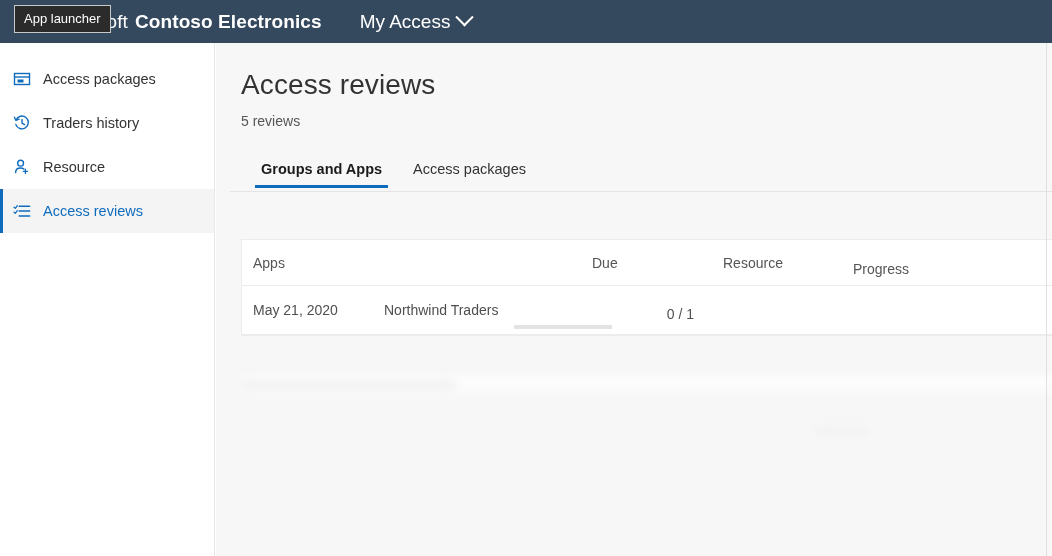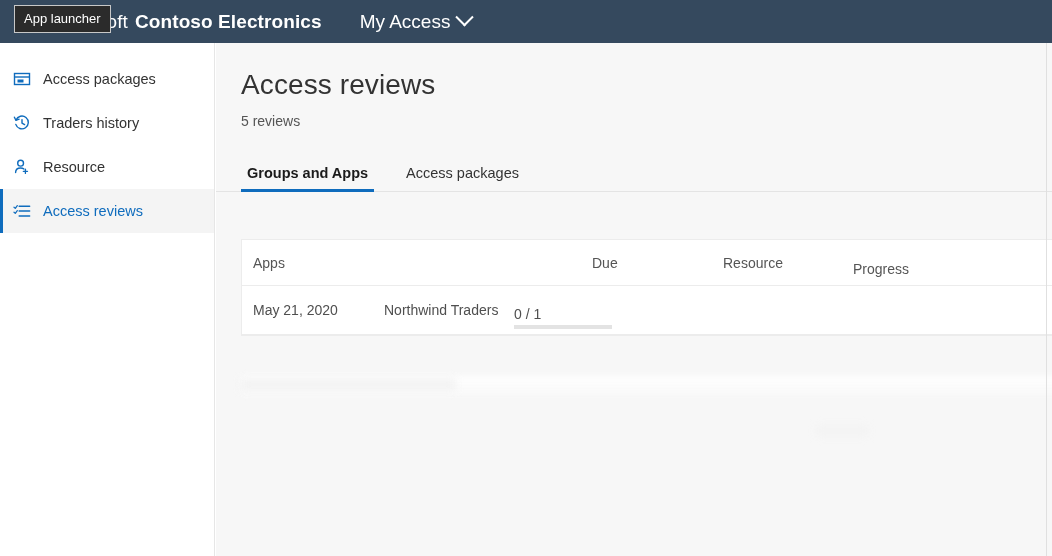--- a/index.html
+++ b/index.html
@@ -145,25 +145,25 @@
     letter-spacing: .1px;
   }
   .page-sub {
     padding: 12px 0 0 25px;
     font-size: 14px;
     color: #555555;
   }
 
   
   .tabs {
-    margin: 27px 0 0 0;
+    margin: 27px 0 0 14px;
     padding: 0 0 0 25px;
     display: flex;
-    align-items: flex-end;
-    gap: 26px;
+    align-items: center;
+    gap: 19px;
     height: 36px;
     border-bottom: 1px solid #e4e4e4;
   }
   .tab {
     position: relative;
     font-size: 14.5px;
     color: #333333;
     padding: 0 6px 10px 6px;
     cursor: pointer;
     white-space: nowrap;
@@ -212,20 +212,21 @@
   .c-prog  { flex: 0 0 180px; margin-top: 12px; }
   .link {
     color: #0f6cbd;
     cursor: pointer;
   }
   .progress-wrap {
     display: flex;
     flex-direction: column;
     gap: 3px;
     padding-top: 2px;
+    text-align: right;
   }
   .progress-label {
     font-size: 14px;
     color: #4f4f4f;
   }
   .progress-track {
     width: 98px; height: 4px;
     background: #e3e3e3;
   }
   .progress-fill {

